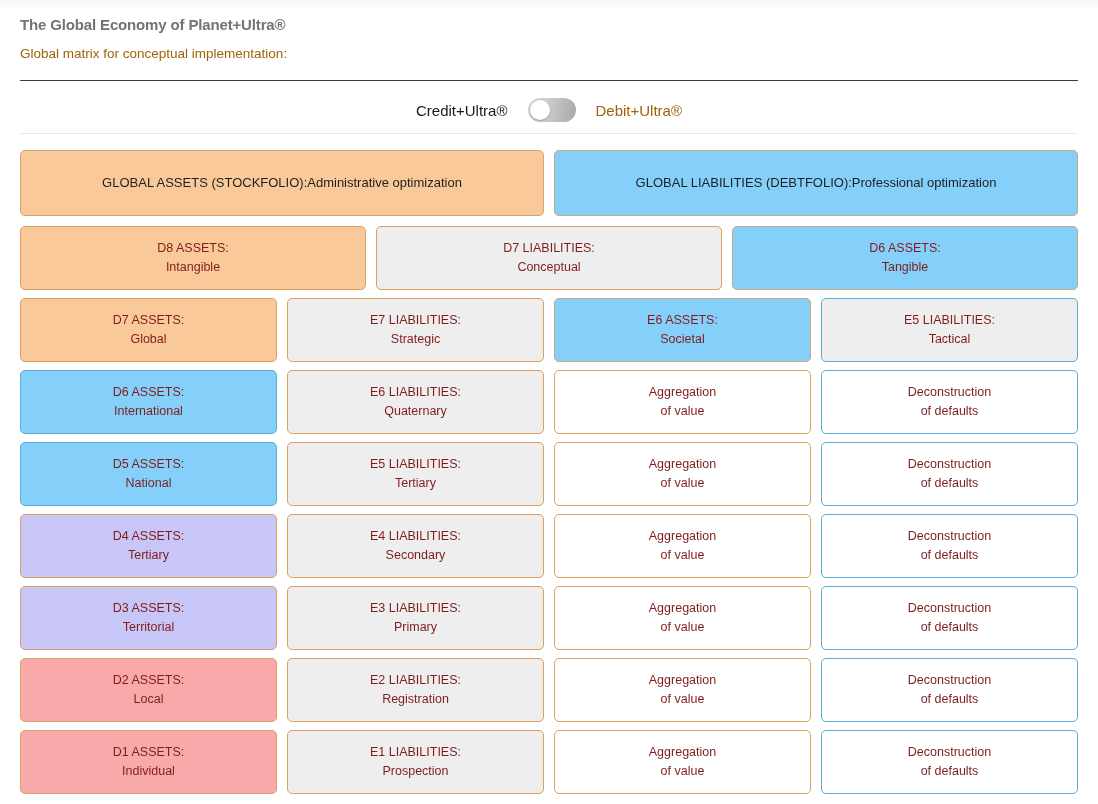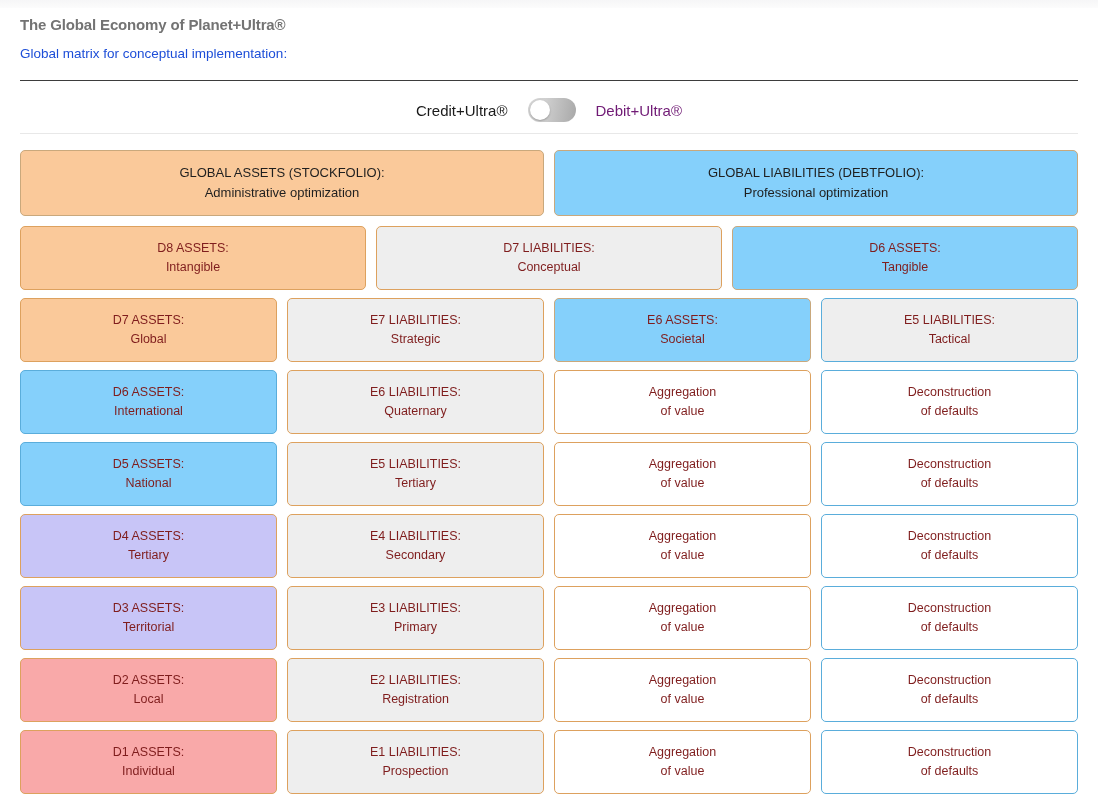--- a/index.html
+++ b/index.html
@@ -36,21 +36,21 @@
     font-weight: bold;
     color: #737373;
     letter-spacing: -0.15px;
   }
 
   #page-subtitle {
     position: absolute;
     left: 20px;
     top: 46px;
     font-size: 13.5px;
-    color: #1d4ed8;
+    color: #a16207;
     font-weight: 400;
   }
 
   #divider-top {
     position: absolute;
     left: 20px;
     top: 80px;
     width: 1058px;
     height: 1px;
     background: #3d3d3d;
@@ -75,21 +75,21 @@
     align-items: center;
     justify-content: center;
     gap: 20px;
   }
 
   .toggle-label {
     font-size: 15px;
     color: #1a1a1a;
     white-space: nowrap;
   }
-  .toggle-label.inactive { color: #701a75; text-align: right; }
+  .toggle-label.inactive { color: #a16207; text-align: right; }
 
   #toggle-switch {
     width: 48px;
     height: 24px;
     border-radius: 12px;
     background: linear-gradient(100deg, #d4d4d4 0%, #cfcfcf 35%, #a8a8a8 100%);
     position: relative;
     cursor: pointer;
     flex: none;
   }
@@ -134,21 +134,21 @@
     text-align: center;
     cursor: pointer;
   }
   .cell .l1, .cell .l2 { display: block; }
 
   .hcell {
     height: 66px;
     border-radius: 5px;
     border: 1px solid #d8d8d8;
     display: flex;
-    flex-direction: column;
+    flex-direction: row;
     align-items: center;
     justify-content: center;
     font-size: 13px;
     color: #1f1f1f;
     line-height: 20px;
     text-align: center;
     cursor: pointer;
   }
   .hcell.half { flex: 1 1 0; min-width: 0; }
 

